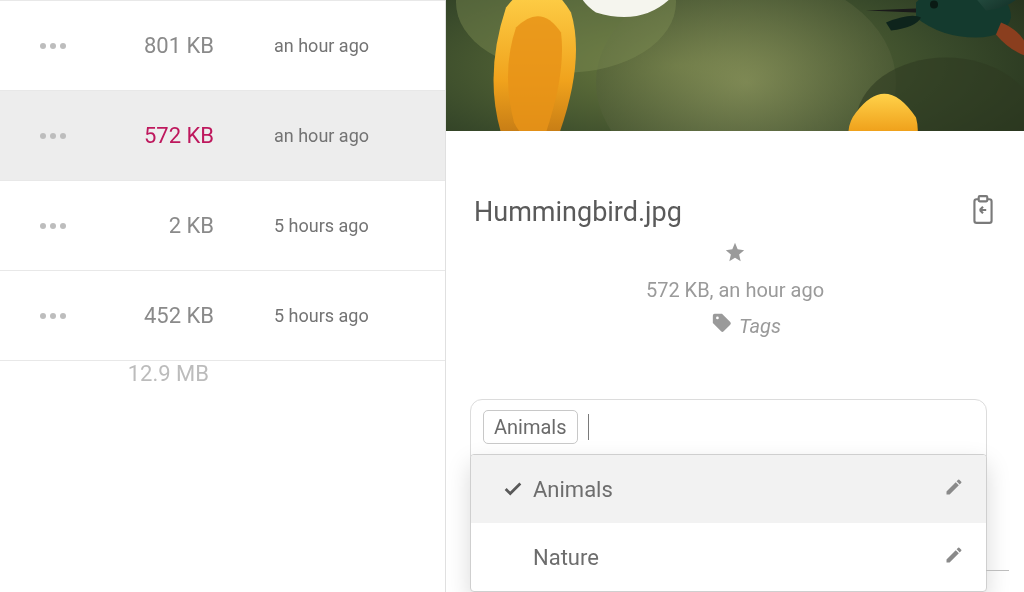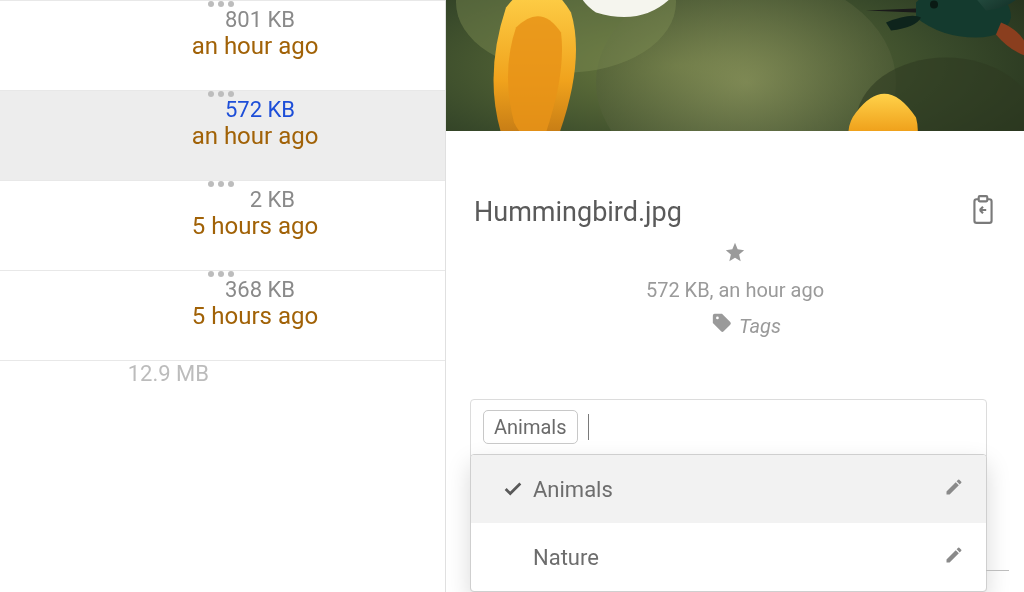--- a/index.html
+++ b/index.html
@@ -1,44 +1,44 @@
 <!DOCTYPE html>
 <html><head>
 <meta charset="utf-8">
 <style>
   * { box-sizing: border-box; margin: 0; padding: 0; }
   html, body { width: 1024px; height: 592px; font-family: -apple-system, BlinkMacSystemFont, "Segoe UI", Roboto, Arial, sans-serif; color: #4a4a4a; overflow: hidden; background: #fff; }
   .app { display: flex; width: 100%; height: 100%; }
 
   
   .list-pane { width: 446px; height: 100%; border-right: 1px solid #e0e0e0; background: #fff; display: flex; flex-direction: column; }
-  .file-row { display: flex; align-items: center; height: 90px; border-top: 1px solid #e8e8e8; padding: 0 22px 0 27px; flex-direction: column; }
+  .file-row { display: flex; align-items: center; height: 90px; border-top: 1px solid #e8e8e8; padding: 0 22px 0 40px; }
   .file-row.selected { background: #ededed; }
   .dots { width: 34px; display: flex; gap: 4px; }
   .dots span { width: 6px; height: 6px; border-radius: 50%; background: #bdbdbd; display: inline-block; }
   .size { width: 140px; text-align: right; font-size: 22px; color: #8a8a8a; }
-  .file-row.selected .size { color: #1d4ed8; }
-  .time { flex: 1; padding-left: 60px; font-size: 24px; color: #a16207; }
+  .file-row.selected .size { color: #be185d; }
+  .time { flex: 1; padding-left: 60px; font-size: 18px; color: #737373; }
   .total-row { height: 90px; border-top: 1px solid #e8e8e8; display: flex; }
   .total { font-size: 22px; color: #bcbcbc; width: 174px; margin-left: 35px; flex:0 0 auto; text-align:right; padding-right:0; }
 
   
   .detail-pane { flex: 1; height: 100%; display: flex; flex-direction: column; background: #fff; position: relative; gap: 46px; }
   .preview { width: 100%; height: 186px; position: relative; overflow: hidden; }
   .preview svg { width: 100%; height: 100%; display: block; }
 
   .meta { padding: 18px 28px 0 28px; }
   .title-row { display: flex; align-items: center; justify-content: space-between; }
   .file-title { font-size: 27px; color: #5a5a5a; font-weight: 400; }
   .clipboard-icon { color: #7a7a7a; }
   .sub-row { display: flex; align-items: center; gap: 10px; margin-top: 12px; font-size: 20px; color: #9a9a9a; flex-direction: column; }
   .sub-row .star { color: #9a9a9a; }
   .sub-row .tags-label { margin-left: 22px; display: flex; align-items: center; gap: 6px; font-style: italic; }
 
-  .tag-panel { margin: 14px 37px 0 24px; border: 1px solid #dcdcdc; border-radius: 4px; background: #fff; position: relative; }
+  .tag-panel { margin: 14px 37px 0 24px; border: 1px solid #dcdcdc; border-radius: 12px; background: #fff; position: relative; }
   .tag-input-row { display: flex; align-items: center; padding: 10px 12px; gap: 10px; }
   .tag-chip { border: 1px solid #c8c8c8; border-radius: 5px; padding: 4px 10px; font-size: 20px; color: #6a6a6a; }
   .cursor-line { width: 1px; height: 26px; background: #7a7a7a; }
 
   .dropdown { border: 1px solid #cfcfcf; border-radius: 4px; margin: 0 -1px -1px -1px; box-shadow: 0 10px 24px rgba(0,0,0,0.15); background: #fff; overflow: hidden; }
   .option { display: flex; align-items: center; height: 68px; padding: 0 22px; font-size: 22px; color: #6d6d6d; position: relative; }
   .option.selected { background: #f2f2f2; }
   .option .check { width: 40px; display: flex; justify-content: center; color: #6a6a6a; }
   .option .label { flex: 1; }
   .option .edit { color: #8a8a8a; }
@@ -76,21 +76,21 @@
         </div>
       <div class="size">2 KB</div>
       <div class="time">5 hours ago</div>
     </div>
     <div class="file-row">
       <div class="dots">
           <span></span>
           <span></span>
           <span></span>
         </div>
-      <div class="size">368 KB</div>
+      <div class="size">452 KB</div>
       <div class="time">5 hours ago</div>
     </div>
     <div class="total-row">
       <div class="total">12.9 MB</div>
     </div>
   </div>
 
   <div class="detail-pane">
     <div class="preview">
       <svg viewBox="0 0 578 186" preserveAspectRatio="xMidYMid slice">

